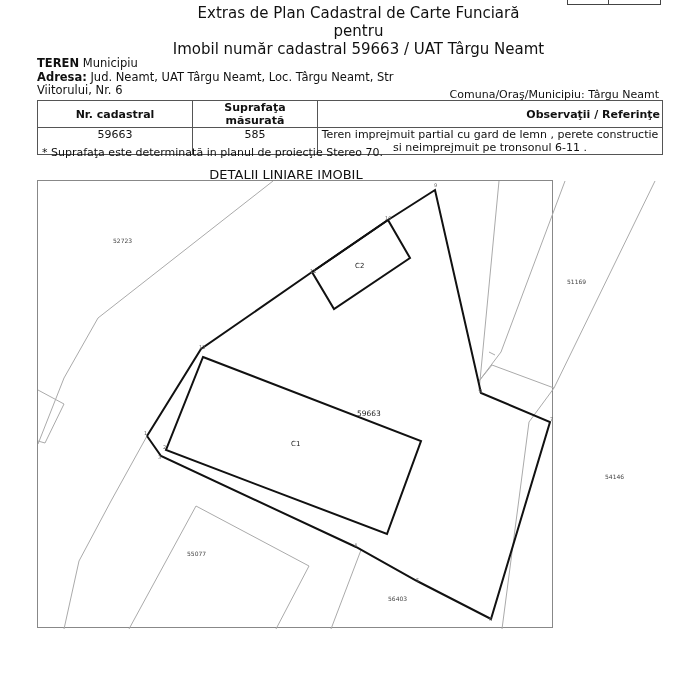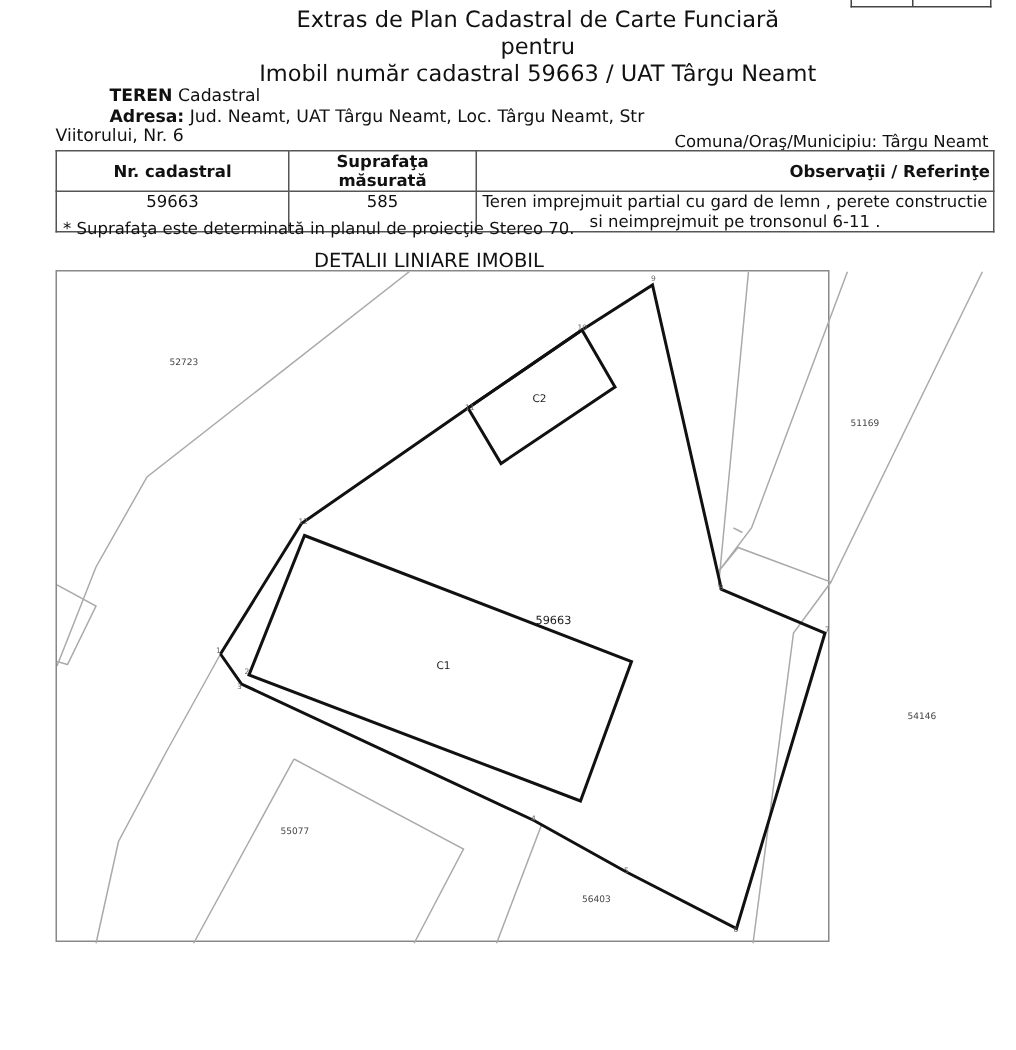--- a/index.html
+++ b/index.html
@@ -5,21 +5,21 @@
   html, body { margin:0; padding:0; background:#ffffff; }
   body { width:677px; height:700px; position:relative; overflow:hidden;
          font-family:"DejaVu Sans", sans-serif; color:#111; }
   .topbox { position:absolute; left:567px; top:-12px; width:92px; height:16px;
             border:1px solid #444; border-top:none; display:flex; font-size:9px; }
   .topbox .c1 { width:37px; border-right:1px solid #444; padding-left:3px; line-height:14px; }
   .topbox .c2 { flex:1; text-align:right; padding-right:3px; line-height:14px; font-weight:bold; }
   .title { position:absolute; left:0; width:677px; text-align:center; font-size:15px; line-height:19px;padding-left:20px; }
   .t1 { top:4px; } .t2 { top:22px; } .t3 { top:40px; }
   .info { position:absolute; left:37px; font-size:11.5px; line-height:13px; }
-  .info b { font-weight:bold;margin-left:36px; }
+  .info b { font-weight:bold; }
   .commune { position:absolute; right:18px; top:88px; font-size:11px; }
   table.cad { position:absolute; left:37px; top:100px; border-collapse:collapse; font-size:11px; }
   table.cad th { font-weight:bold; border:1px solid #555; padding:0 2px; height:15px; }
   table.cad td { border:1px solid #555; text-align:center; padding:0 2px; height:15px; vertical-align:top; }
   .note { position:absolute; left:42px; top:146px; font-size:11px; }
   .maptitle { position:absolute; left:0; width:572px; top:167px; text-align:center; font-size:13px; }
   .map { position:absolute; left:37px; top:180px; width:516px; height:448px; border:1.5px solid #888; box-sizing:border-box; }
   svg text { font-family:"DejaVu Sans", sans-serif; }
 </style>
 </head>
@@ -29,21 +29,21 @@
   <div class="c1"></div>
   <div class="c2"></div>
 </div>
 
 <div class="title t1">Extras de Plan Cadastral de Carte Funciară</div>
 <div class="title t2">pentru</div>
 <div class="title t3">Imobil număr cadastral 59663 / UAT Târgu Neamt</div>
 
 <div class="info" style="top:57px;">
   <b>TEREN</b>
-  <span>Cadastral</span>
+  <span>Municipiu</span>
 </div>
 <div class="info" style="top:71px;">
   <b>Adresa:</b>
   <span>Jud. Neamt, UAT Târgu Neamt, Loc. Târgu Neamt, Str</span>
 </div>
 <div class="info" style="top:84px;">Viitorului, Nr. 6</div>
 <div class="commune">Comuna/Oraş/Municipiu: Târgu Neamt</div>
 
 <table class="cad">
   <tbody>

